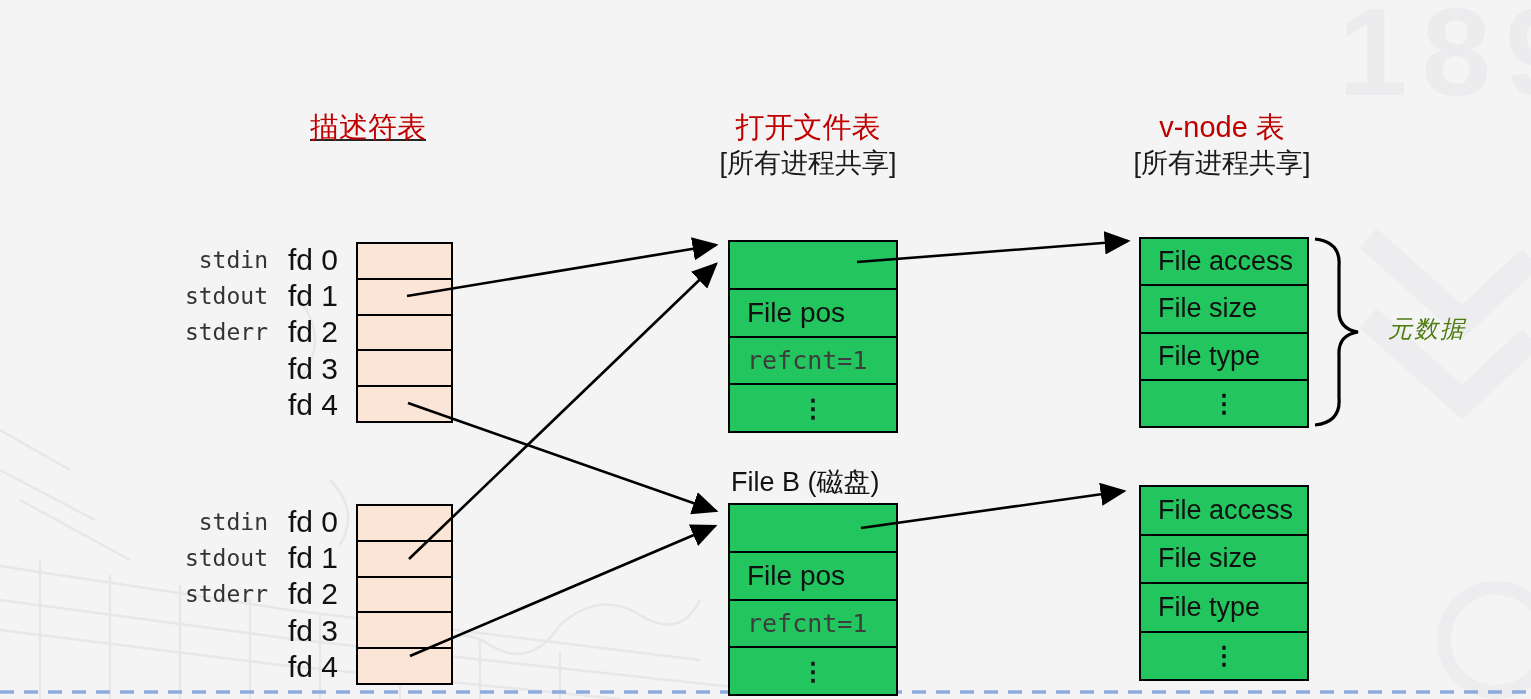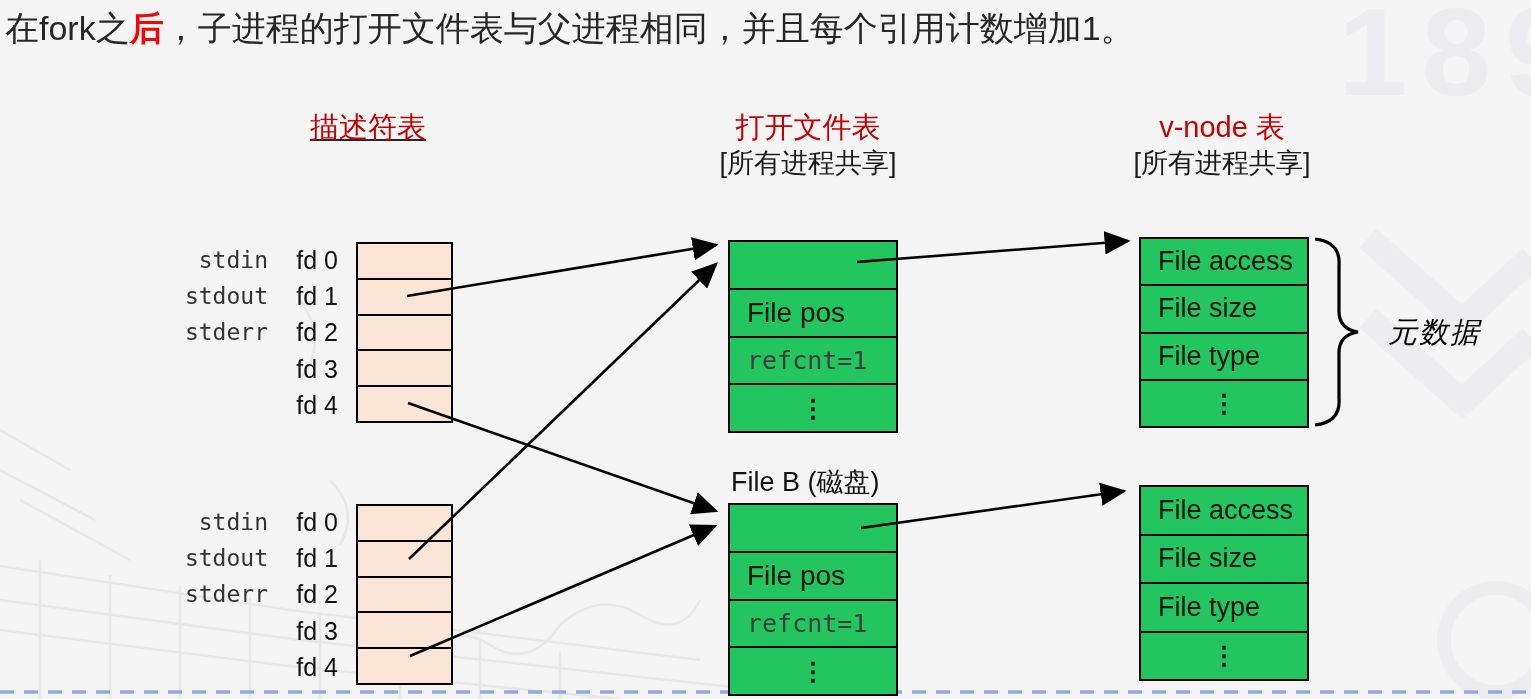--- a/index.html
+++ b/index.html
@@ -27,21 +27,21 @@
   
   .desc-table{
     position:absolute;left:356px;width:97px;height:181px;
     border:2.5px solid #000;box-sizing:border-box;
     display:flex;flex-direction:column;background:#fbe5d6;
   }
   .desc-table .cell{flex:1;border-bottom:2.5px solid #000;}
   .desc-table .cell:last-child{border-bottom:none;}
 
   .fd-col{position:absolute;left:272px;width:66px;text-align:right;}
-  .fd-col div{height:36.2px;line-height:36.2px;font-size:25px;color:#111;}
+  .fd-col div{height:36.2px;line-height:36.2px;font-size:30px;color:#111;}
   .side-col{position:absolute;left:156px;width:112px;text-align:right;
     font-family:"DejaVu Sans Mono",monospace;}
   .side-col div{height:36.2px;line-height:36.2px;font-size:23px;color:#333;text-align:right;}
 
   
   .box-table{
     position:absolute;width:170px;border:2.5px solid #000;box-sizing:border-box;
     display:flex;flex-direction:column;background:#22c55e;
   }
   .box-table .row{
@@ -54,21 +54,21 @@
     font-family:"DejaVu Sans Mono",monospace;font-size:25px;color:#3d3d3d;
   }
   .box-table .row.dots{
     justify-content:center;padding-left:0;
     font-weight:bold;font-size:25px;color:#111;letter-spacing:0;
   }
   .file-label{position:absolute;font-size:27px;color:#111;white-space:nowrap;}
 
   .metadata-label{
     position:absolute;left:1388px;top:313px;
-    font-size:29px;font-style:italic;color:#000000;letter-spacing:2px;
+    font-size:24px;font-style:italic;color:#4d7c0f;letter-spacing:2px;
   }
 </style>
 </head>
 <body>
 
 <svg id="bg-layer" class="layer" viewBox="0 0 1531 699" xmlns="http://www.w3.org/2000/svg">
   <g fill="none" stroke="none">
     <text x="1338" y="95" font-size="125" font-weight="bold" letter-spacing="14" fill="#ececee">1893</text>
     <path d="M1368,238 L1462,322 L1531,258" stroke="#ededef" stroke-width="26"></path>
     <path d="M1368,318 L1462,402 L1531,338" stroke="#ededef" stroke-width="26"></path>
@@ -81,23 +81,20 @@
     <path d="M40,560 L40,699 M110,575 L110,699 M180,585 L180,699 M250,598 L250,699 M320,615 L320,699 M400,628 L400,699 M480,640 L480,699 M560,652 L560,699"></path>
     <path d="M0,430 L70,470 M0,470 L95,520 M20,500 L130,560"></path>
     <path d="M420,660 Q450,620 490,645 T560,625 Q600,590 640,615 T700,600"></path>
     <path d="M300,300 Q330,340 300,380 M330,480 Q360,510 340,545"></path>
   </g>
   <line x1="0" y1="692" x2="1531" y2="692" stroke="#8faadc" stroke-width="3.5" stroke-dasharray="14 10"></line>
 </svg>
 
 <div id="content-layer" class="layer">
 
-  <div class="slide-title">
-    <span>在fork之</span><span class="hl">后</span><span>，子进程的打开文件表与父进程相同，并且每个引用计数增加1。</span>
-  </div>
 
   <div class="col-header" style="left:218px;text-decoration:underline;">
     <div class="t">描述符表</div>
   </div>
   <div class="col-header" style="left:658px;">
     <div class="t">打开文件表</div>
     <div class="s">[所有进程共享]</div>
   </div>
   <div class="col-header" style="left:1072px;">
     <div class="t">v-node 表</div>

